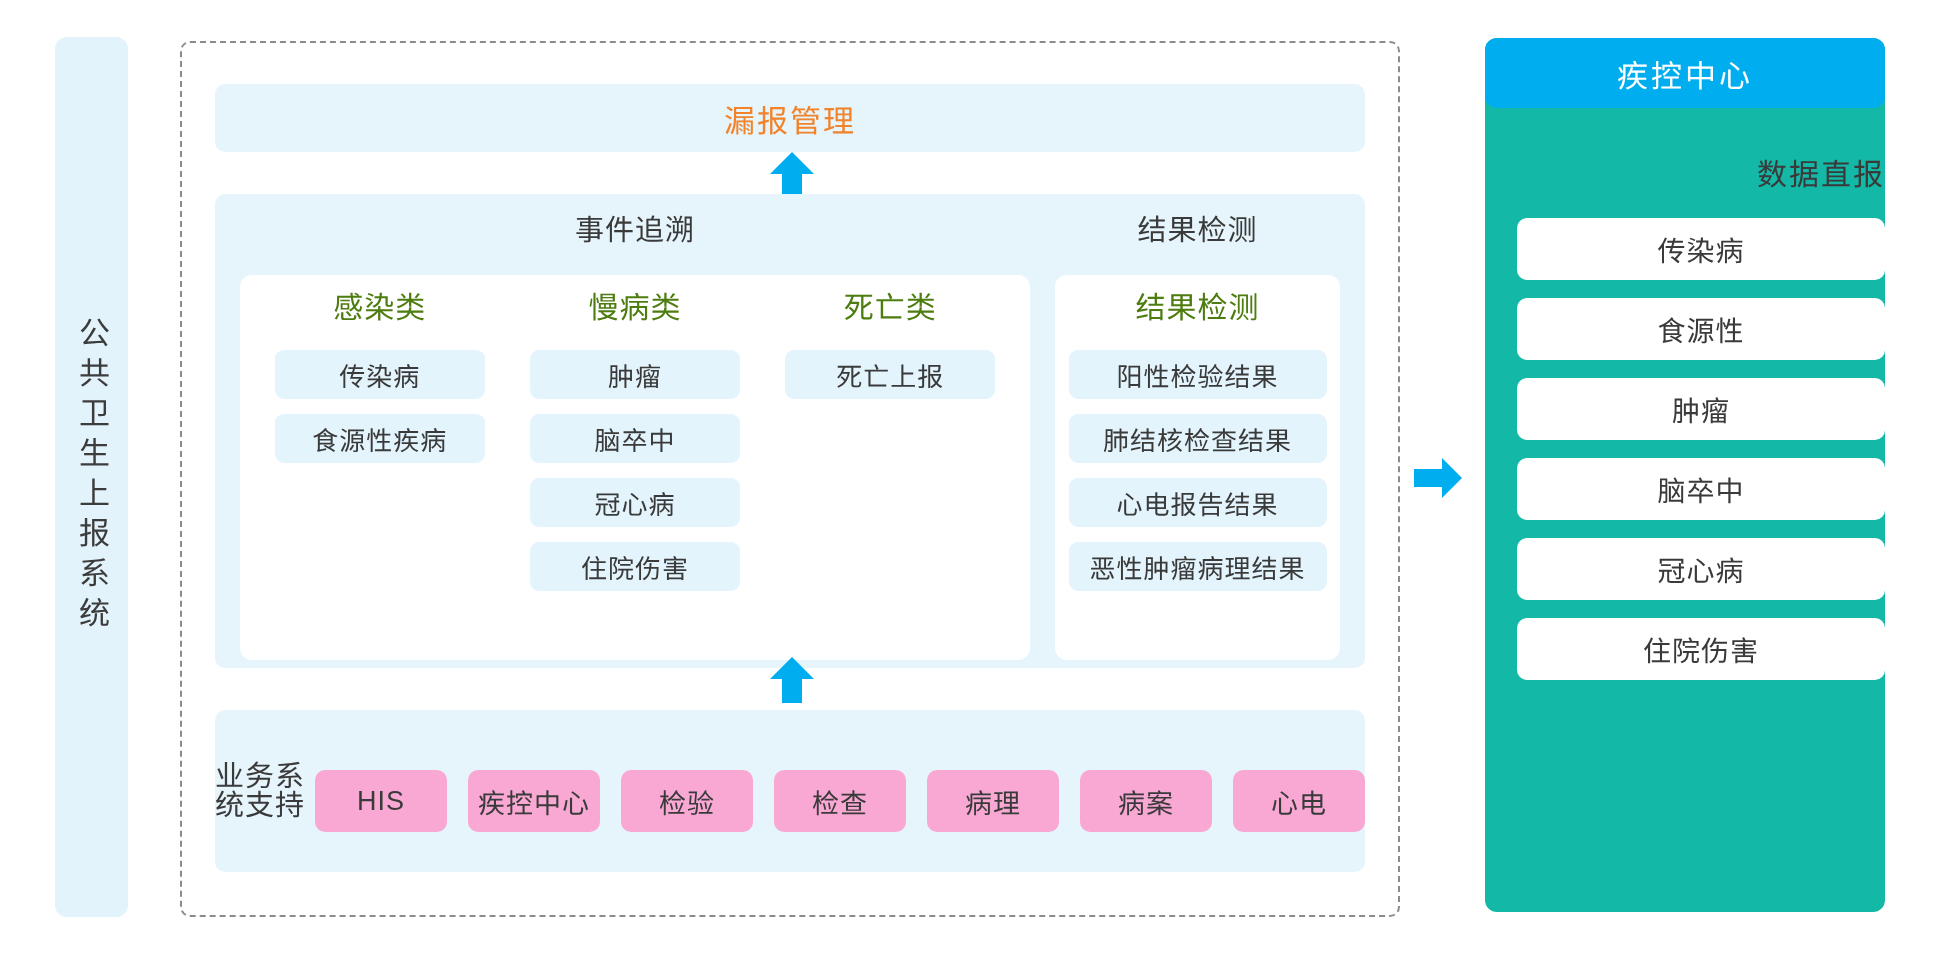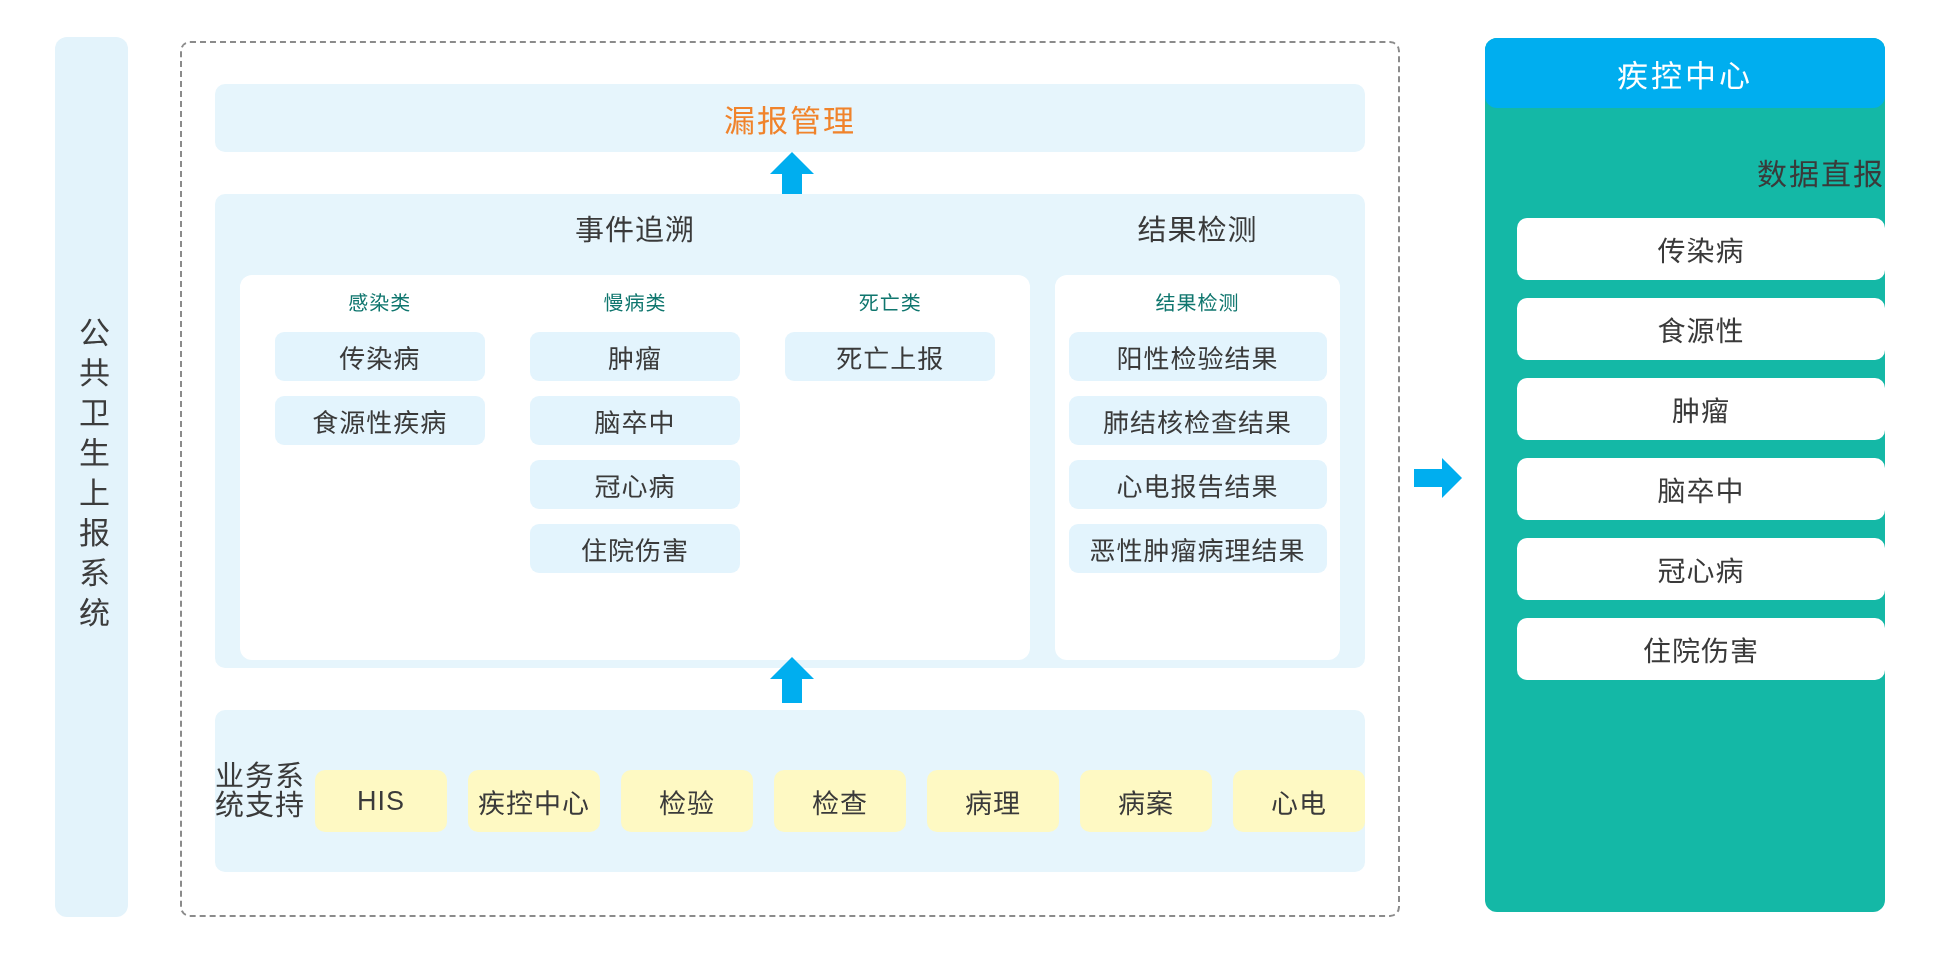--- a/index.html
+++ b/index.html
@@ -123,24 +123,24 @@
     gap: 0;
   }
   .col {
     flex: 1;
     display: flex;
     flex-direction: column;
     align-items: center;
     gap: 15px;
   }
   .col-title {
-    font-size: 20px;
-    color: #0f766e;
-    line-height: 1;
-    margin-bottom: 4px;
+    font-size: 30px;
+    color: #4d7c0f;
+    line-height: 1;
+    margin-bottom: 12px;
     letter-spacing: 1px;
   }
   .chip {
     background: #E3F4FD;
     border-radius: 9px;
     font-size: 26px;
     color: #3a3a3a;
     display: flex;
     align-items: center;
     justify-content: center;
@@ -189,21 +189,21 @@
     color: #3a3a3a;
     letter-spacing: 1px;
     line-height: 1;
     margin-bottom: 20px;
   }
   .sys-row {
     display: flex;
     gap: 21px;
   }
   .sys-chip {
-    background: #fef9c3;
+    background: #f9a8d4;
     border-radius: 10px;
     width: 132px;
     height: 62px;
     display: flex;
     align-items: center;
     justify-content: center;
     font-size: 27px;
     color: #3a3a3a;
     letter-spacing: 1px;
     white-space: nowrap;

